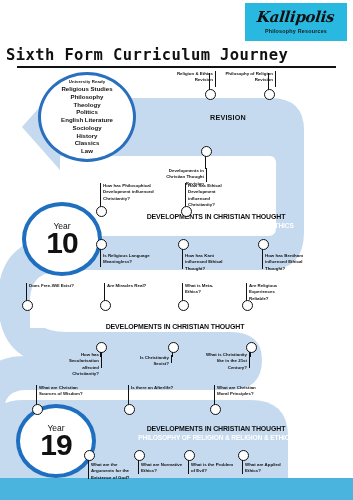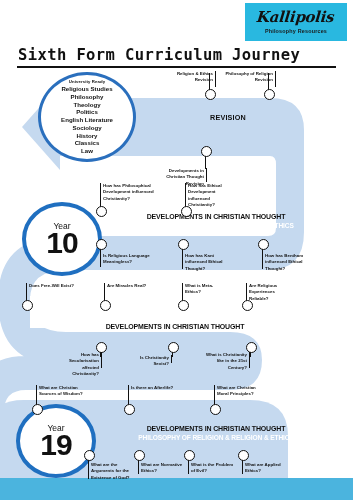--- a/index.html
+++ b/index.html
@@ -19,21 +19,21 @@
   .logo-word{
     font-family:"DejaVu Serif", serif;font-style:italic;font-weight:bold;
     font-size:15px;color:#111;letter-spacing:-.3px;line-height:1;
     transform:skewX(-6deg);
   }
   .logo-sub{
     font-size:5.4px;color:#1a1a1a;margin-top:3px;letter-spacing:.2px;
     font-weight:600;
   }
   .page-title{
-    position:absolute;left:18px;top:46px;
+    position:absolute;left:6px;top:46px;
     font-family:"DejaVu Sans Mono", monospace;
     font-size:15.5px;font-weight:bold;color:#111;letter-spacing:.4px;
     white-space:nowrap;
   }
   .title-rule{
     position:absolute;left:17px;top:66px;width:319px;height:2.2px;background:#111;
   }
 
   
   .snake{position:absolute;left:0;top:60px;width:353px;height:420px;}

